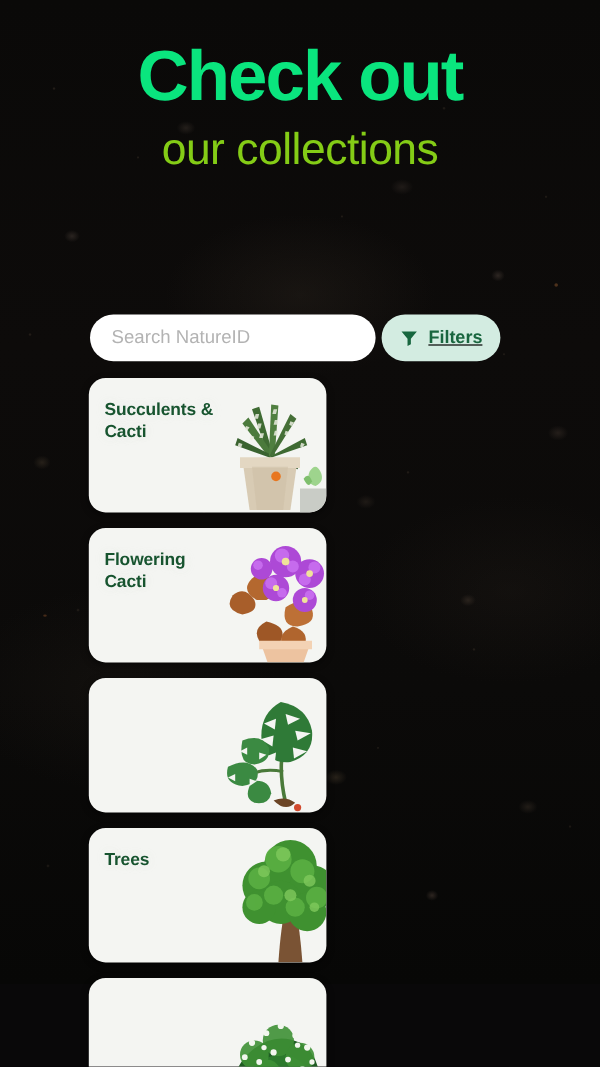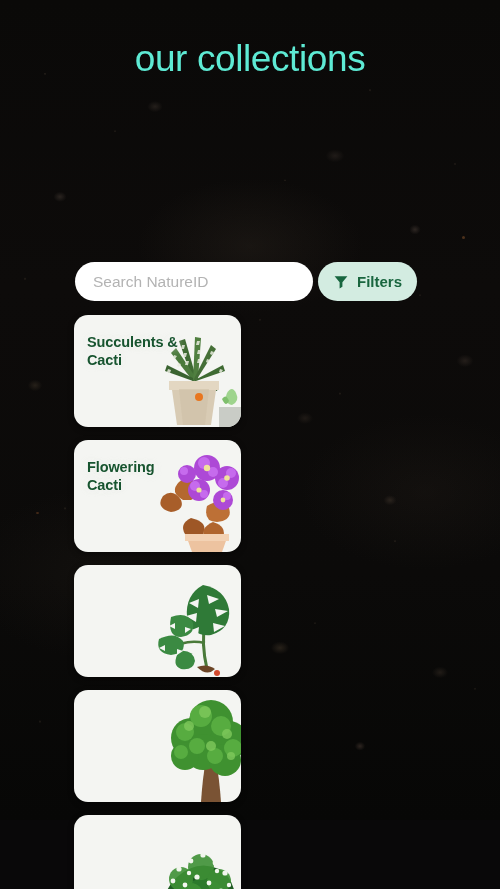--- a/index.html
+++ b/index.html
@@ -110,21 +110,21 @@
     letter-spacing: -1.6px;
     color: #0ae57e;
   }
 
   .subhead {
     margin-top: 6px;
     font-size: 37px;
     line-height: 46px;
     font-weight: 400;
     letter-spacing: -0.4px;
-    color: #5eead4;
+    color: #84cc16;
   }
 
   
   .search-row {
     position: absolute;
     z-index: 3;
     left: 75px;
     top: 262px;
     width: 345px;
     height: 39px;
@@ -152,20 +152,21 @@
     height: 39px;
     border: none;
     border-radius: 20px;
     background: #d3ece1;
     display: flex;
     align-items: center;
     justify-content: center;
     gap: 8px;
     cursor: pointer;
     padding: 0;
+    text-decoration: underline;
   }
 
   .filters-label {
     font-family: "Liberation Sans", sans-serif;
     font-size: 15px;
     font-weight: 700;
     color: #19663f;
   }
 
   
@@ -175,21 +176,21 @@
     left: 74px;
     top: 315px;
     width: 347px;
     display: flex;
     flex-wrap: wrap;
     gap: 13px 14px;
   }
 
   .card {
     position: relative;
-    width: 167px;
+    width: 198px;
     height: 112px;
     border-radius: 14px;
     background: #f4f5f2;
     overflow: hidden;
     cursor: pointer;
     box-shadow: 0 2px 6px rgba(0,0,0,0.45);
   }
 
   .card-title {
     position: absolute;
@@ -222,20 +223,21 @@
 
 <div id="app">
 
   <div class="soil-texture"></div>
   <div class="soil-speckle"></div>
   <div class="grit" style="left:126px;top:287px;width:4px;height:3px;background:rgba(150,82,40,0.55);"></div>
   <div class="grit" style="left:462px;top:236px;width:3px;height:3px;background:rgba(142,88,46,0.5);"></div>
   <div class="grit" style="left:36px;top:512px;width:3px;height:2px;background:rgba(138,80,42,0.45);"></div>
 
   <div class="heading-block">
+    <div class="headline">Check out</div>
     <div class="subhead">our collections</div>
   </div>
 
   <div class="search-row">
     <input class="search-field" type="text" placeholder="Search NatureID" style="">
     <button class="filters-button">
       <span style="display:flex;">
         <svg width="16" height="16" viewBox="0 0 16 16" aria-hidden="true">
           <path d="M1.6 2.2h12.8L9.4 8.2v4.6l-2.8 1.6V8.2z" fill="#17663F"></path>
         </svg>
@@ -355,20 +357,21 @@
                 <path d="M32 76 l6 2 l-6 4z"></path>
             </g>
             <path d="M52 94 q10 -4 18 2 q-8 8 -18 -2z" fill="#6b4526"></path>
             <circle cx="72" cy="100" r="3" fill="#d24a2e"></circle>
           </g>
         </svg>
       </div>
     </div>
 
     <div class="card">
+      <div class="card-title">Trees</div>
       <div class="card-art">
         <svg viewBox="0 0 96 104" preserveAspectRatio="xMaxYMax meet">
           <g>
             <path d="M56 104 q2 -30 6 -46 l8 0 q4 18 6 46z" fill="#7a5334"></path>
             <path d="M62 72 q-10 -6 -14 -14" stroke="#7a5334" stroke-width="3" fill="none"></path>
             <path d="M70 70 q10 -6 14 -16" stroke="#7a5334" stroke-width="3" fill="none"></path>
             <g fill="#3f9130">
               <circle cx="46" cy="40" r="20"></circle>
               <circle cx="66" cy="24" r="22"></circle>
               <circle cx="84" cy="42" r="19"></circle>

